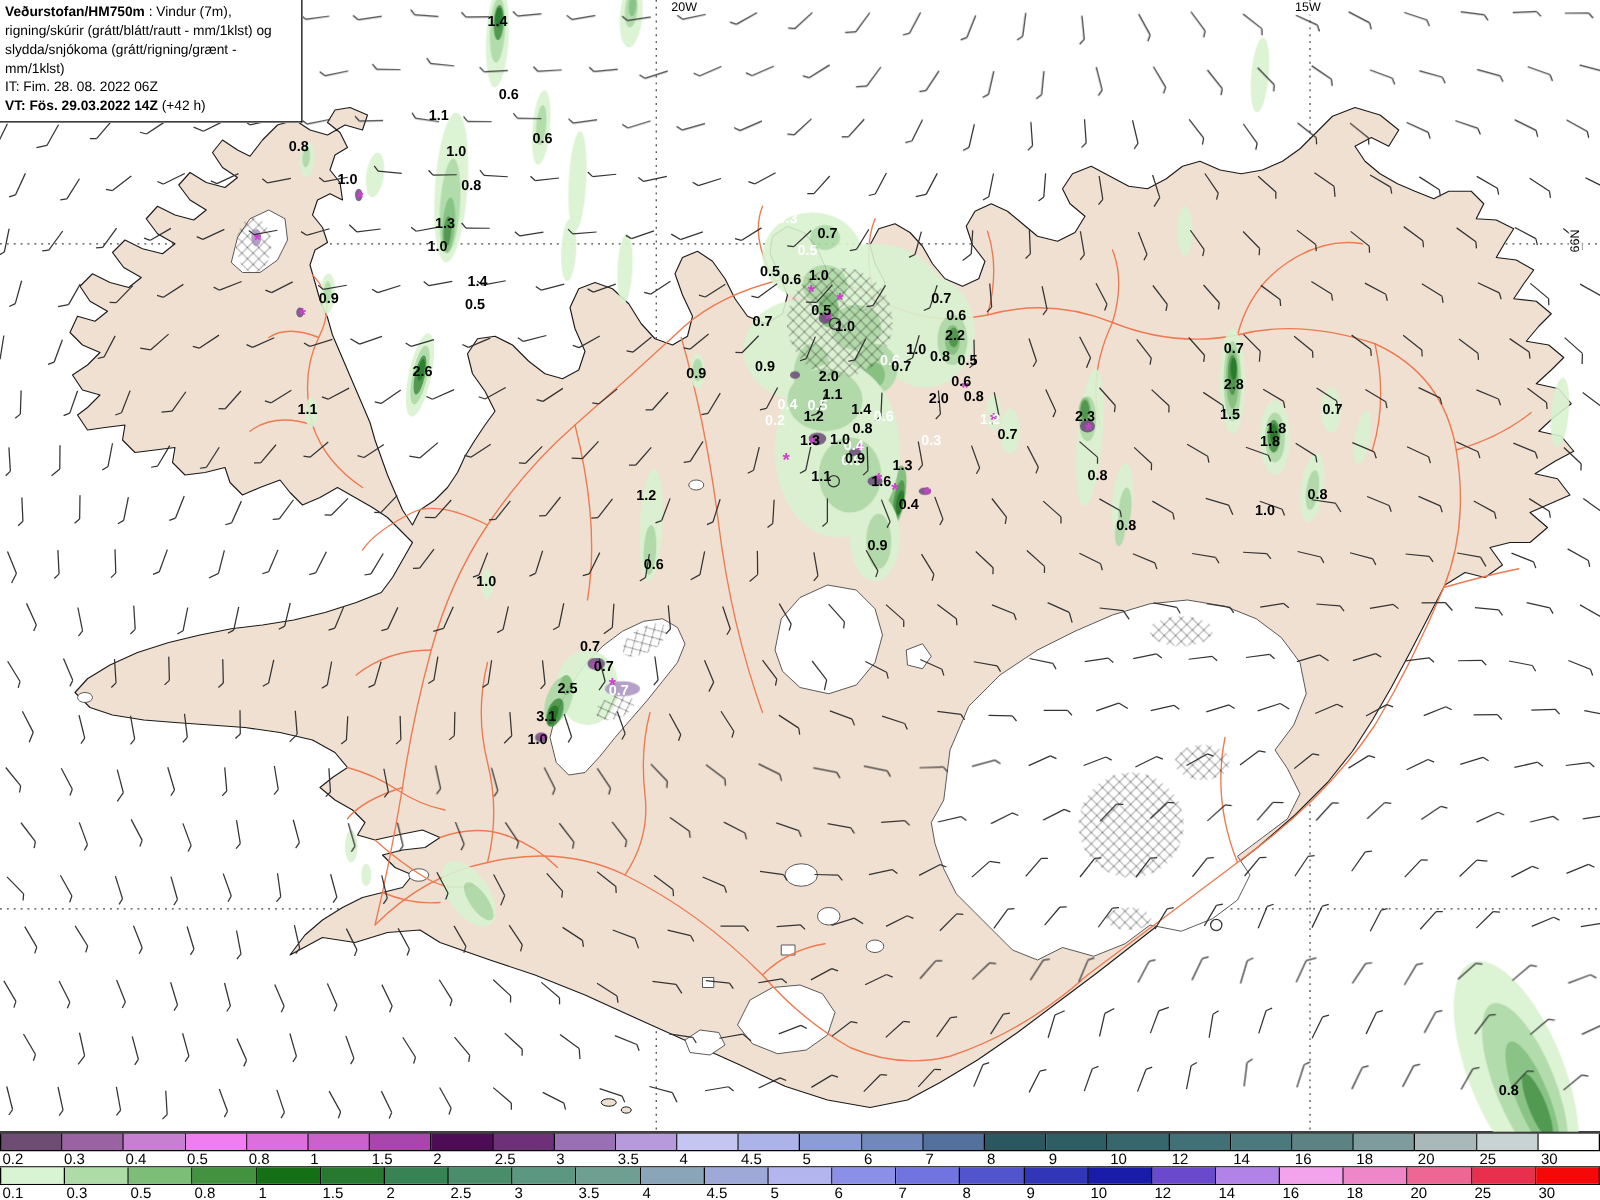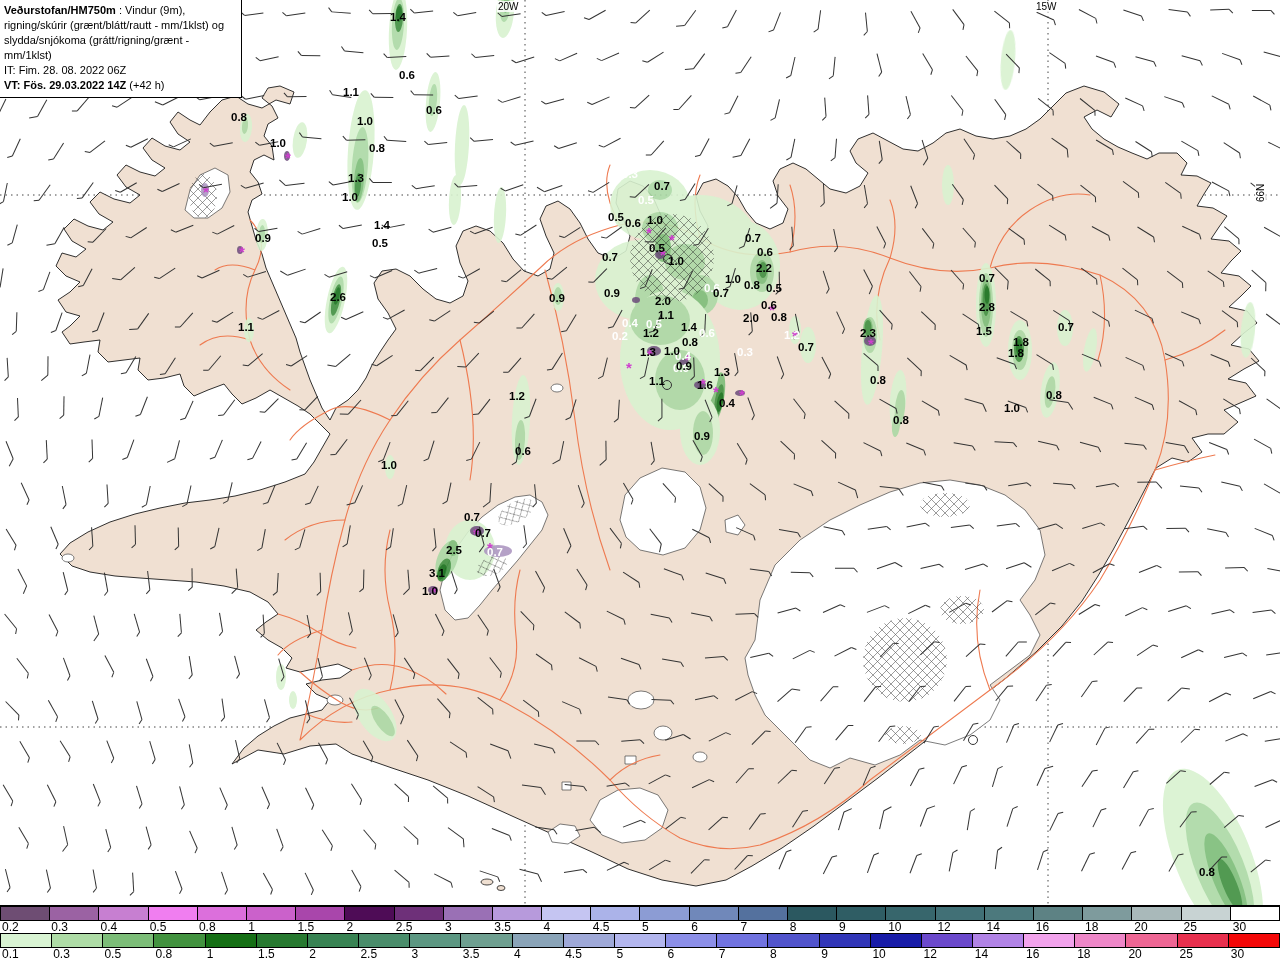--- a/index.html
+++ b/index.html
@@ -2817,29 +2817,29 @@
         <text x="472" y="521" fill="#000000" text-anchor="middle">0.7</text>
         <text x="483" y="537" fill="#000000" text-anchor="middle">0.7</text>
         <text x="454" y="554" fill="#000000" text-anchor="middle">2.5</text>
         <text x="437" y="577" fill="#000000" text-anchor="middle">3.1</text>
         <text x="430" y="595" fill="#000000" text-anchor="middle">1.0</text>
         <text x="1207" y="876" fill="#000000" text-anchor="middle">0.8</text>
       </g>
 </svg>
 
 <div id="titlebox">
-  <div><b>Veðurstofan/HM750m</b><span> : Vindur (9m),</span></div>
-  <div>rigning/skúrir (grænt/blátt/rautt - mm/1klst) og</div>
+  <div><b>Veðurstofan/HM750m</b><span> : Vindur (7m),</span></div>
+  <div>rigning/skúrir (grátt/blátt/rautt - mm/1klst) og</div>
   <div>slydda/snjókoma (grátt/rigning/grænt - mm/1klst)</div>
   <div>IT: Fim. 28. 08. 2022 06Z</div>
   <div><b>VT: Fös. 29.03.2022 14Z</b><span> (+42 h)</span></div>
 </div>
 
 <div id="chips">
-      <span class="chip" style="left: 497px; top: 1px;">20W</span>
+      <span class="chip" style="left: 536px; top: 1px;">20W</span>
       <span class="chip" style="left: 1035px; top: 1px;">15W</span>
       <span class="chip vert" style="left: 1266px; top: 192px;">66N</span>
       <span class="chip vert" style="left: 2px; top: 712px;">64N</span>
     </div>
 
 <div id="legend">
   <div class="bar" id="bar1">
         <div class="seg" style="background: rgb(110, 77, 115);"></div>
         <div class="seg" style="background: rgb(155, 98, 163);"></div>
         <div class="seg" style="background: rgb(199, 127, 209);"></div>

